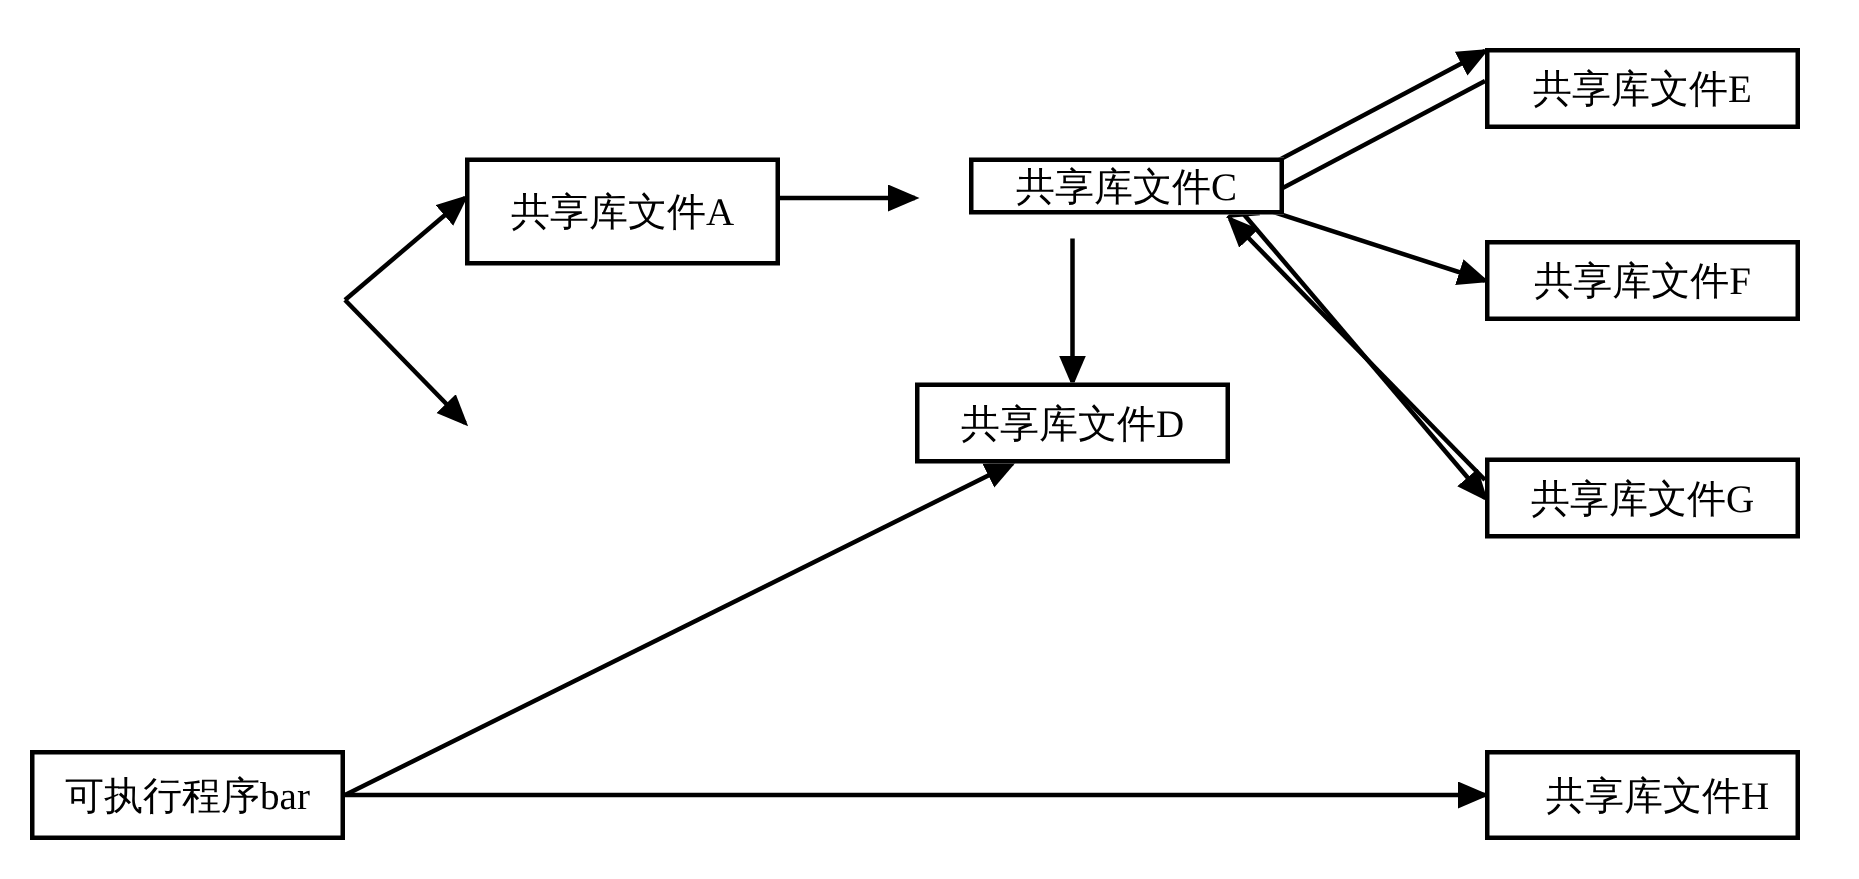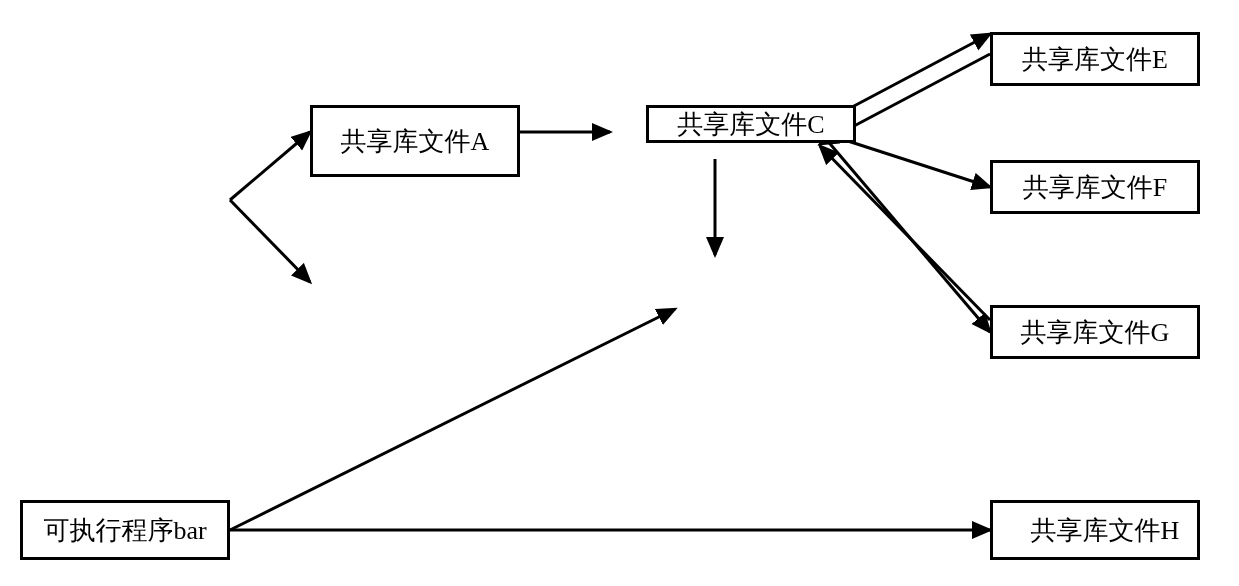--- a/index.html
+++ b/index.html
@@ -62,20 +62,23 @@
 
   <div id="node-bar" class="node" style="left: 20px; top: 500px; width: 210px; height: 60px;">
       <span>可执行程序bar</span>
     </div>
   <div id="node-a" class="node" style="left: 310px; top: 105px; width: 210px; height: 72px;">
       <span>共享库文件A</span>
     </div>
   <div id="node-c" class="node" style="left: 606px; top: 105px; width: 210px; height: 38px; margin-left: 40px;">
       <span>共享库文件C</span>
     </div>
+  <div id="node-d" class="node" style="left: 610px; top: 255px; width: 210px; height: 54px;">
+      <span>共享库文件D</span>
+    </div>
   <div id="node-e" class="node" style="left: 990px; top: 32px; width: 210px; height: 54px;">
       <span>共享库文件E</span>
     </div>
   <div id="node-f" class="node" style="left: 990px; top: 160px; width: 210px; height: 54px;">
       <span>共享库文件F</span>
     </div>
   <div id="node-g" class="node" style="left: 990px; top: 305px; width: 210px; height: 54px;">
       <span>共享库文件G</span>
     </div>
   <div id="node-h" class="node" style="left: 990px; top: 500px; width: 210px; height: 60px; padding-left: 32px;">

